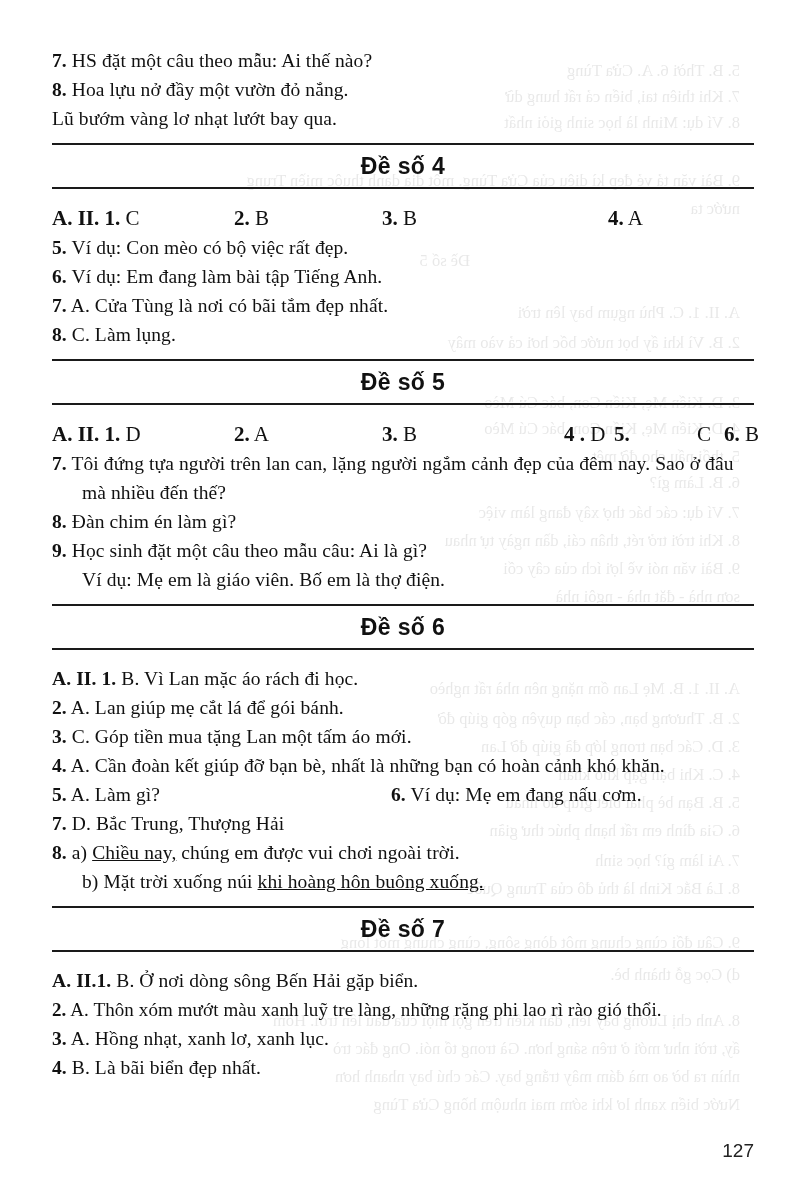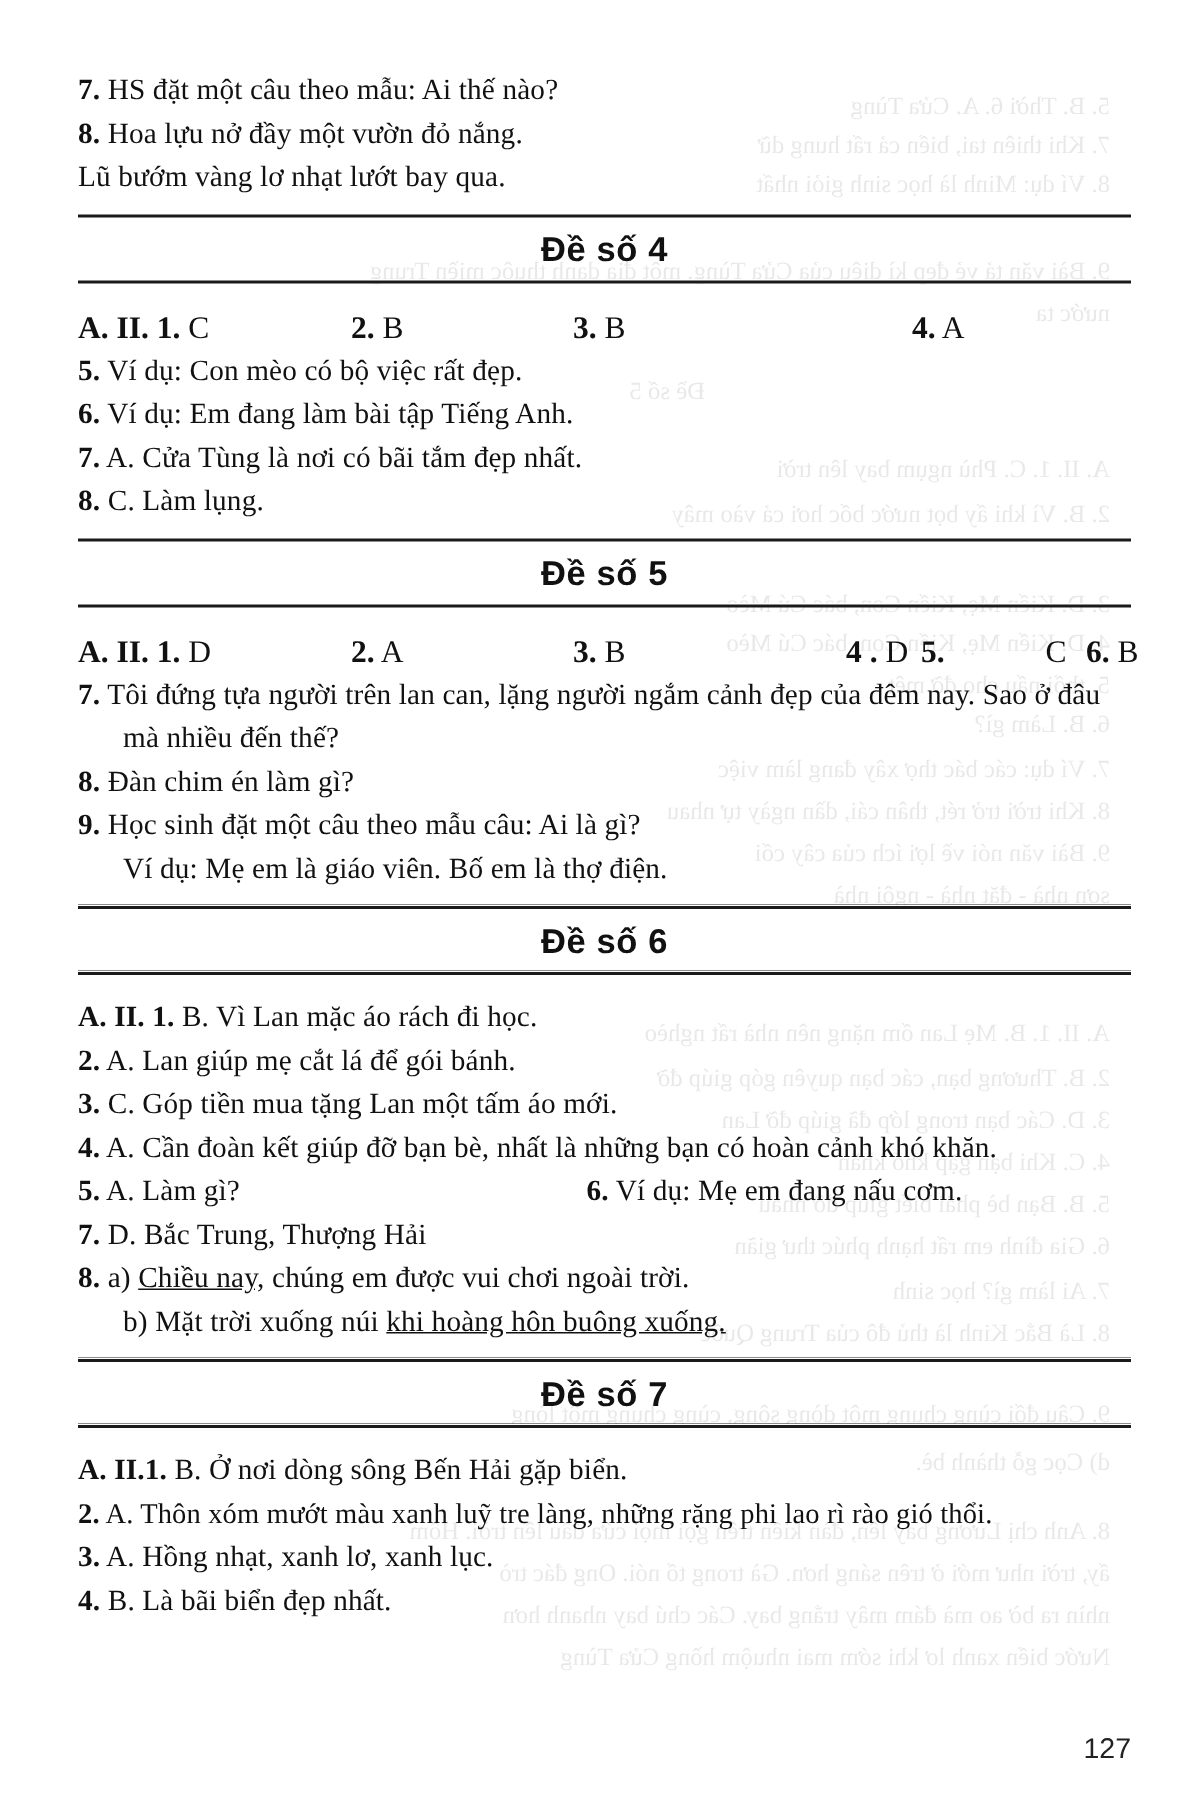--- a/index.html
+++ b/index.html
@@ -85,21 +85,21 @@
   }
   .ansrow .cell {
     position: absolute;
     top: 0;
   }
   .ansrow .cell .k { font-weight: bold; }
 
   .pagenum {
     position: absolute;
     right: 46px;
-    bottom: 22px;
+    bottom: 38px;
     font-family: "Liberation Sans", "DejaVu Sans", sans-serif;
     font-size: 19px;
     color: #222;
     z-index: 3;
   }
 </style>
 </head>
 <body>
 
 <div class="bleed-layer" id="bleed">

